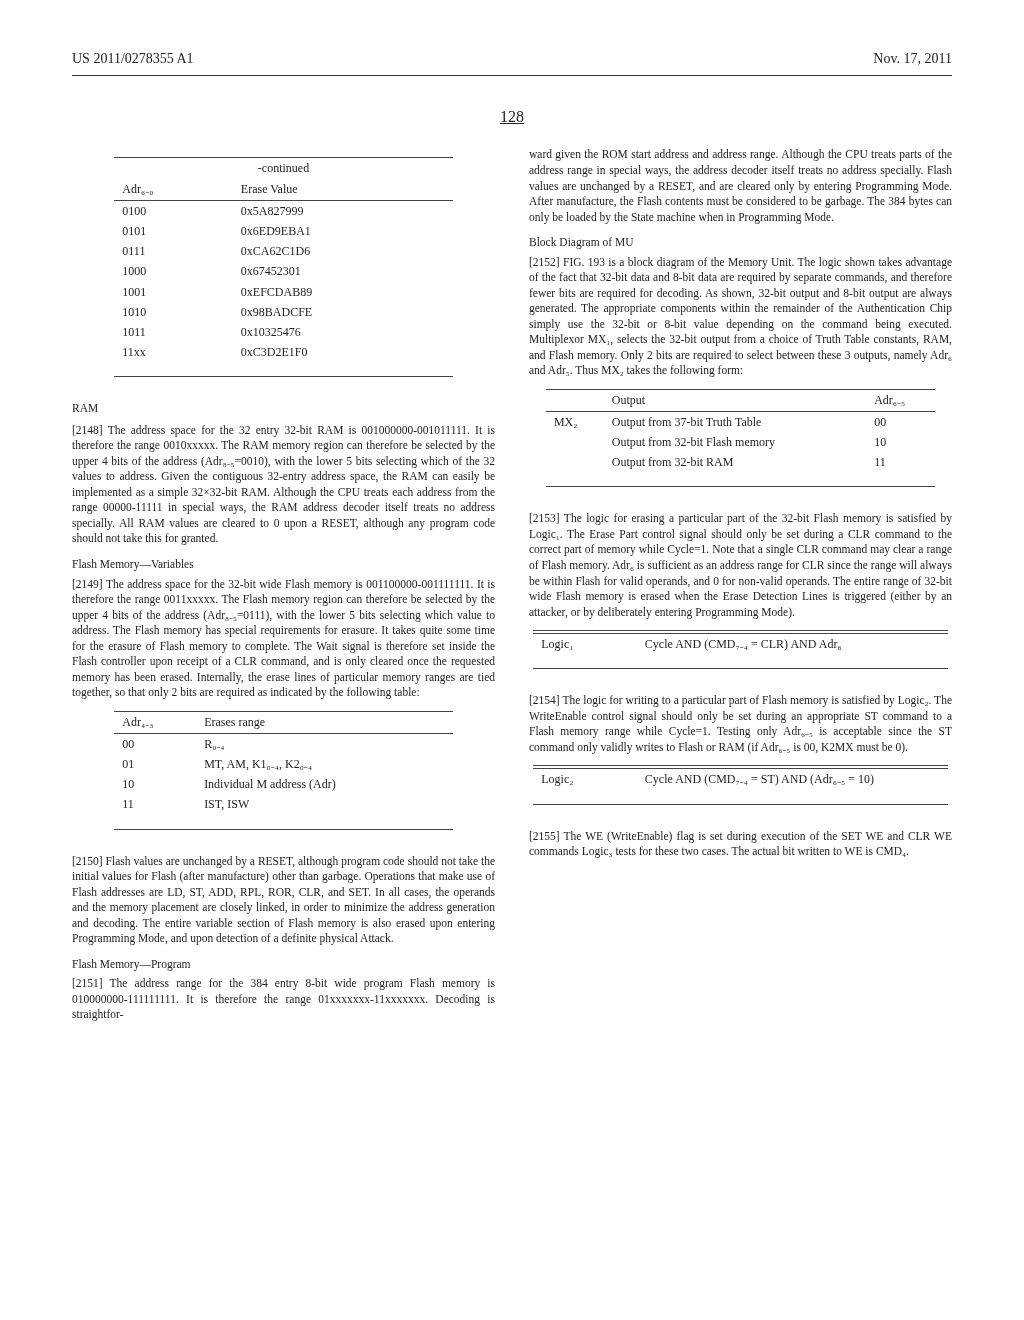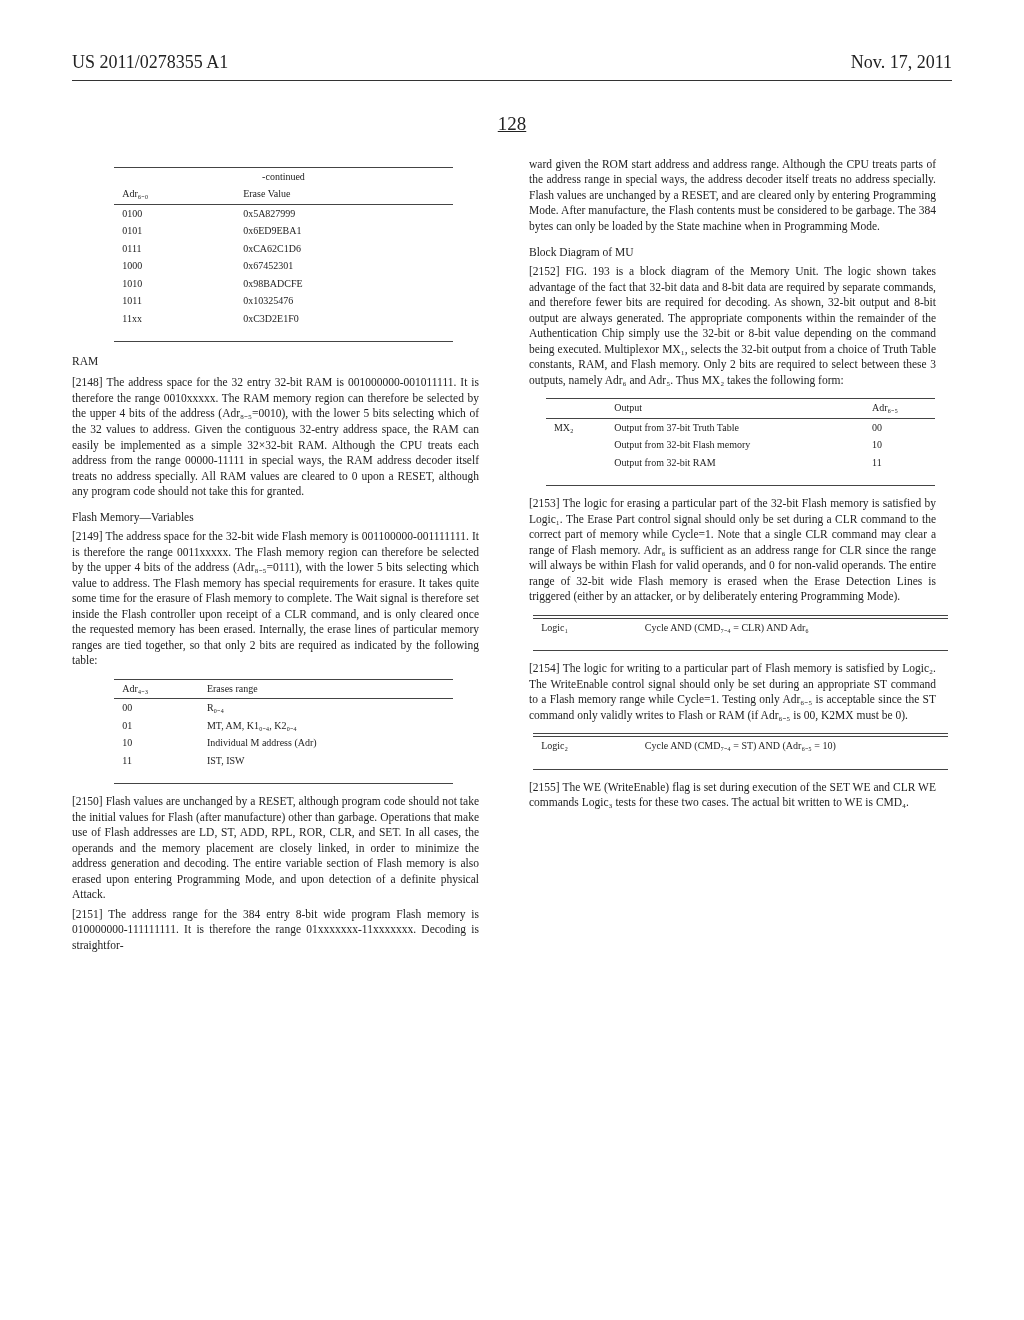--- a/index.html
+++ b/index.html
@@ -11,56 +11,56 @@
     background: #fff;
     color: #222;
     width: 1024px;
   }
   .page {
     padding: 50px 72px 40px 72px;
   }
   .header {
     display: flex;
     justify-content: space-between;
-    font-size: 18px;
+    font-size: 14px;
     margin-bottom: 6px;
   }
   .rule {
     border-top: 1px solid #333;
     margin-bottom: 30px;
   }
   .pagenum {
     text-align: center;
-    font-size: 19px;
+    font-size: 16px;
     margin-bottom: 20px;
     text-decoration: underline;
   }
   .columns {
     display: flex;
     gap: 34px;
   }
   .col {
     flex: 1 1 0;
     min-width: 0;
   }
   .para {
-    margin: 0 16px 4px 0;
+    margin: 0 0 4px 0;
     text-align: justify;
   }
   .heading {
     margin-bottom: 6px;
   }
   .subhead {
     margin-top: 10px;
     margin-bottom: 4px;
   }
   .tbl {
     width: 80%;
-    margin: 10px auto 10px auto;
-    font-size: 10px;
+    margin: 10px auto 24px auto;
+    font-size: 12px;
     border-collapse: collapse;
   }
   .tbl-wide {
     width: 92%;
   }
   .tbl-full {
     width: 98%;
   }
   .tbl th, .tbl td {
     padding: 2px 8px;
@@ -121,20 +121,24 @@
             </tr>
         <tr>
               <td>0111</td>
               <td>0xCA62C1D6</td>
             </tr>
         <tr>
               <td>1000</td>
               <td>0x67452301</td>
             </tr>
         <tr>
+              <td>1001</td>
+              <td>0xEFCDAB89</td>
+            </tr>
+        <tr>
               <td>1010</td>
               <td>0x98BADCFE</td>
             </tr>
         <tr>
               <td>1011</td>
               <td>0x10325476</td>
             </tr>
         <tr class="bot-row">
               <td>11xx</td>
               <td>0xC3D2E1F0</td>
@@ -168,20 +172,21 @@
             </tr>
         <tr class="bot-row">
               <td>11</td>
               <td>IST, ISW</td>
             </tr>
       </tbody>
         </table>
 
       <p class="para">[2150]  Flash values are unchanged by a RESET, although program code should not take the initial values for Flash (after manufacture) other than garbage. Operations that make use of Flash addresses are LD, ST, ADD, RPL, ROR, CLR, and SET. In all cases, the operands and the memory placement are closely linked, in order to minimize the address generation and decoding. The entire variable section of Flash memory is also erased upon entering Programming Mode, and upon detection of a definite physical Attack.</p>
 
+      <p class="subhead">Flash Memory—Program</p>
       <p class="para">[2151]  The address range for the 384 entry 8-bit wide program Flash memory is 010000000-111111111. It is therefore the range 01xxxxxxx-11xxxxxxx. Decoding is straightfor-</p>
     </div>
 
     <div class="col">
       <p class="para">ward given the ROM start address and address range. Although the CPU treats parts of the address range in special ways, the address decoder itself treats no address specially. Flash values are unchanged by a RESET, and are cleared only by entering Programming Mode. After manufacture, the Flash contents must be considered to be garbage. The 384 bytes can only be loaded by the State machine when in Programming Mode.</p>
 
       <p class="subhead">Block Diagram of MU</p>
       <p class="para">[2152]  FIG. 193 is a block diagram of the Memory Unit. The logic shown takes advantage of the fact that 32-bit data and 8-bit data are required by separate commands, and therefore fewer bits are required for decoding. As shown, 32-bit output and 8-bit output are always generated. The appropriate components within the remainder of the Authentication Chip simply use the 32-bit or 8-bit value depending on the command being executed. Multiplexor MX₁, selects the 32-bit output from a choice of Truth Table constants, RAM, and Flash memory. Only 2 bits are required to select between these 3 outputs, namely Adr₆ and Adr₅. Thus MX₂ takes the following form:</p>
 
       <table class="tbl tbl-wide">

